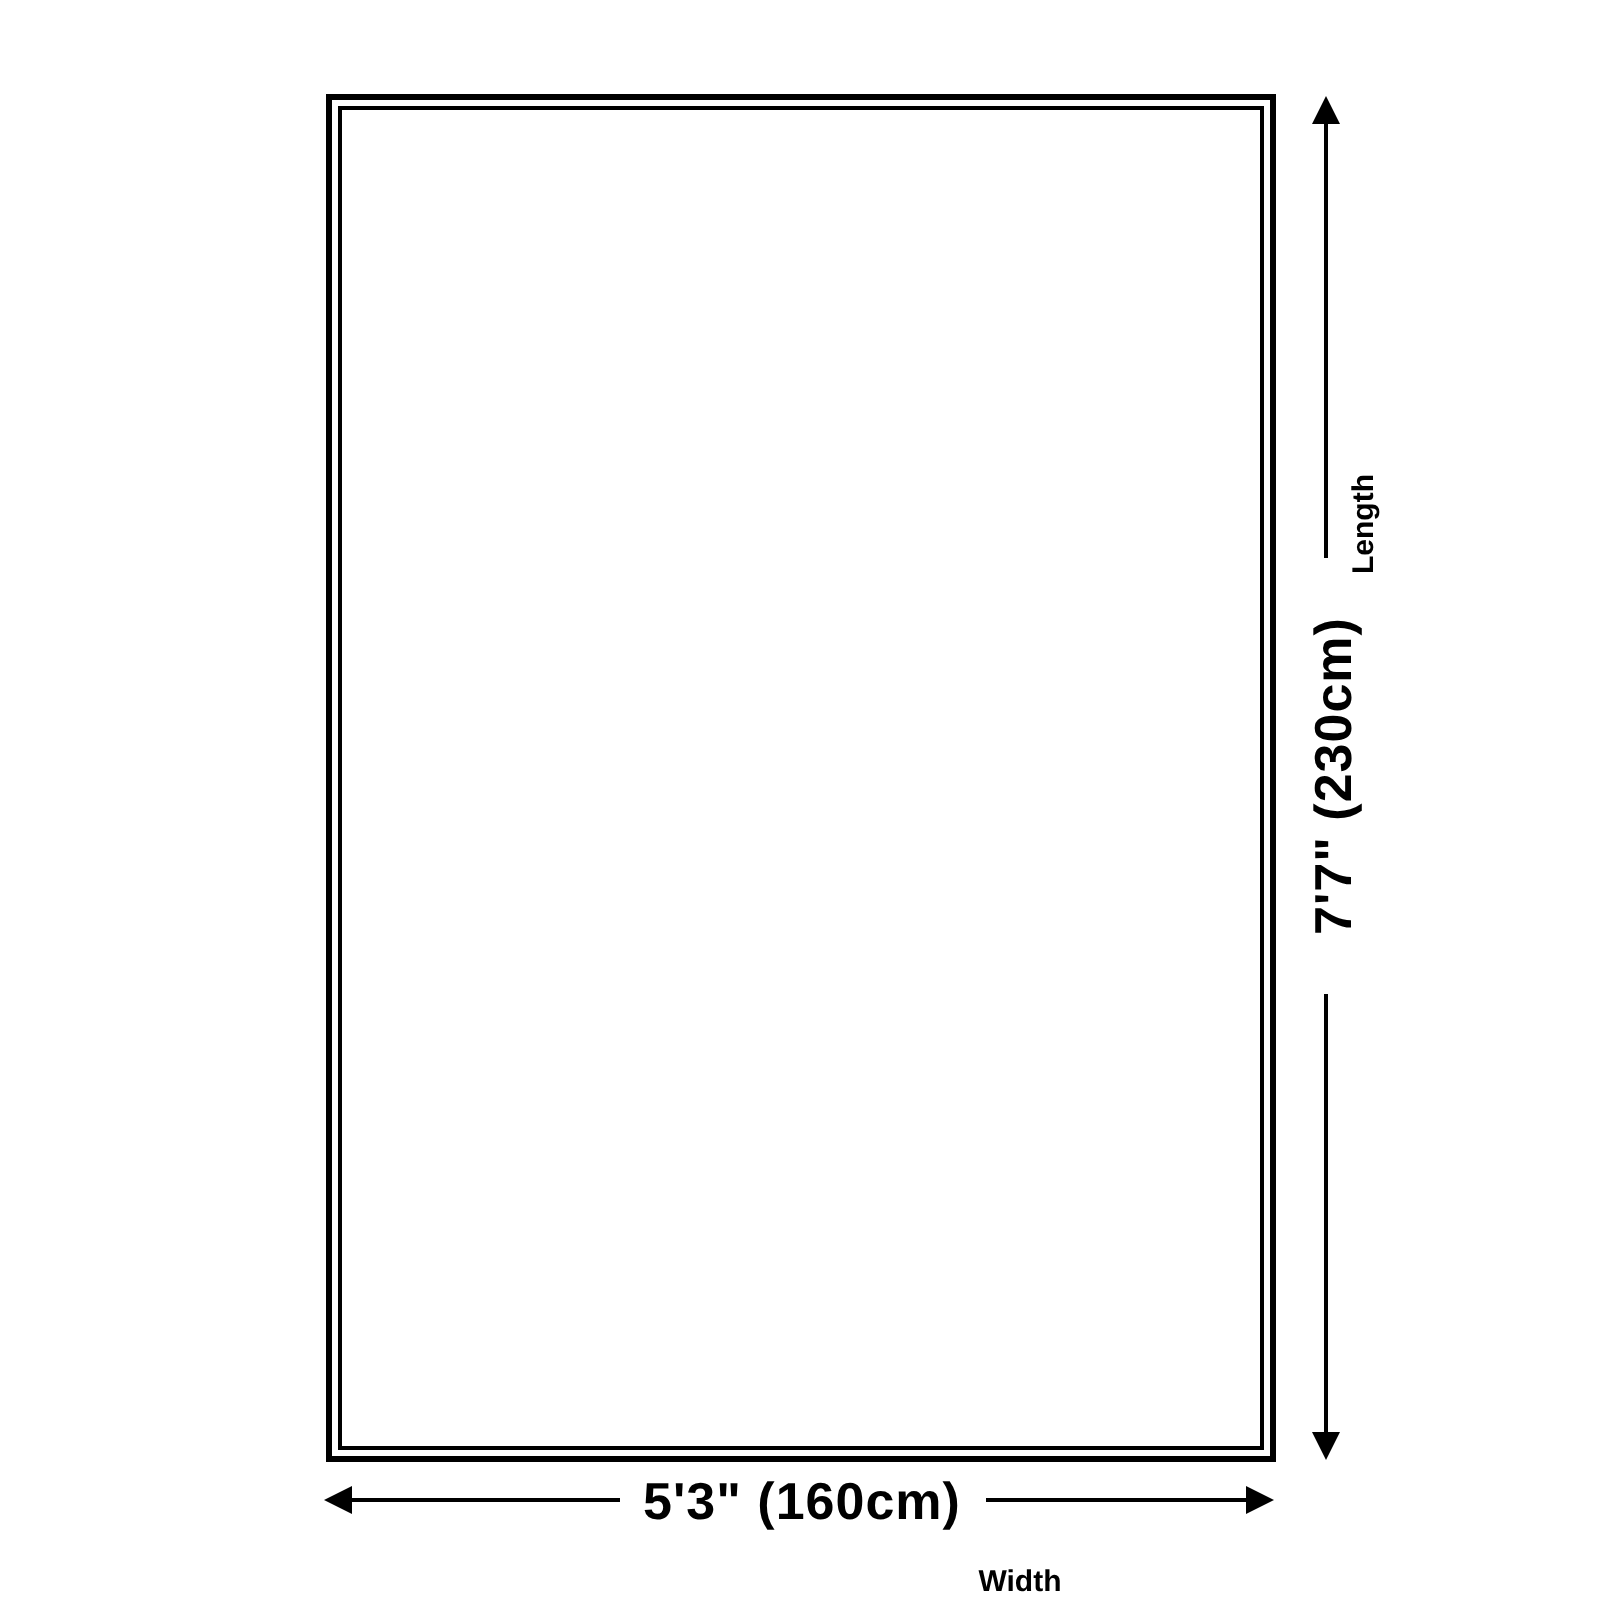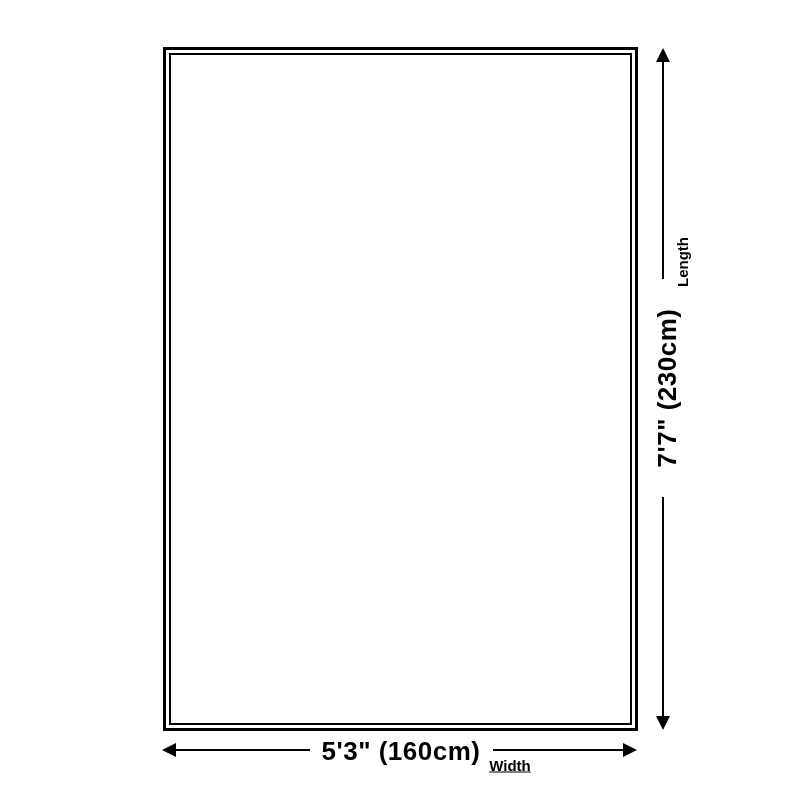--- a/index.html
+++ b/index.html
@@ -83,23 +83,22 @@
   }
   .length-label {
     left: 682px; top: 262px;
     transform: translate(-50%, -50%) rotate(-90deg);
   }
   .width-value {
     left: 401px; top: 751px;
     transform: translate(-50%, -50%);
   }
   .width-label {
-    left: 510px; top: 765px;
+    left: 510px; top: 791px;
     transform: translate(-50%, -50%);
-    text-decoration: underline;
   }
 </style>
 </head>
 <body>
 
 <div class="canvas">
 
   <div class="rug">
     <div class="rug-inner"></div>
   </div>

